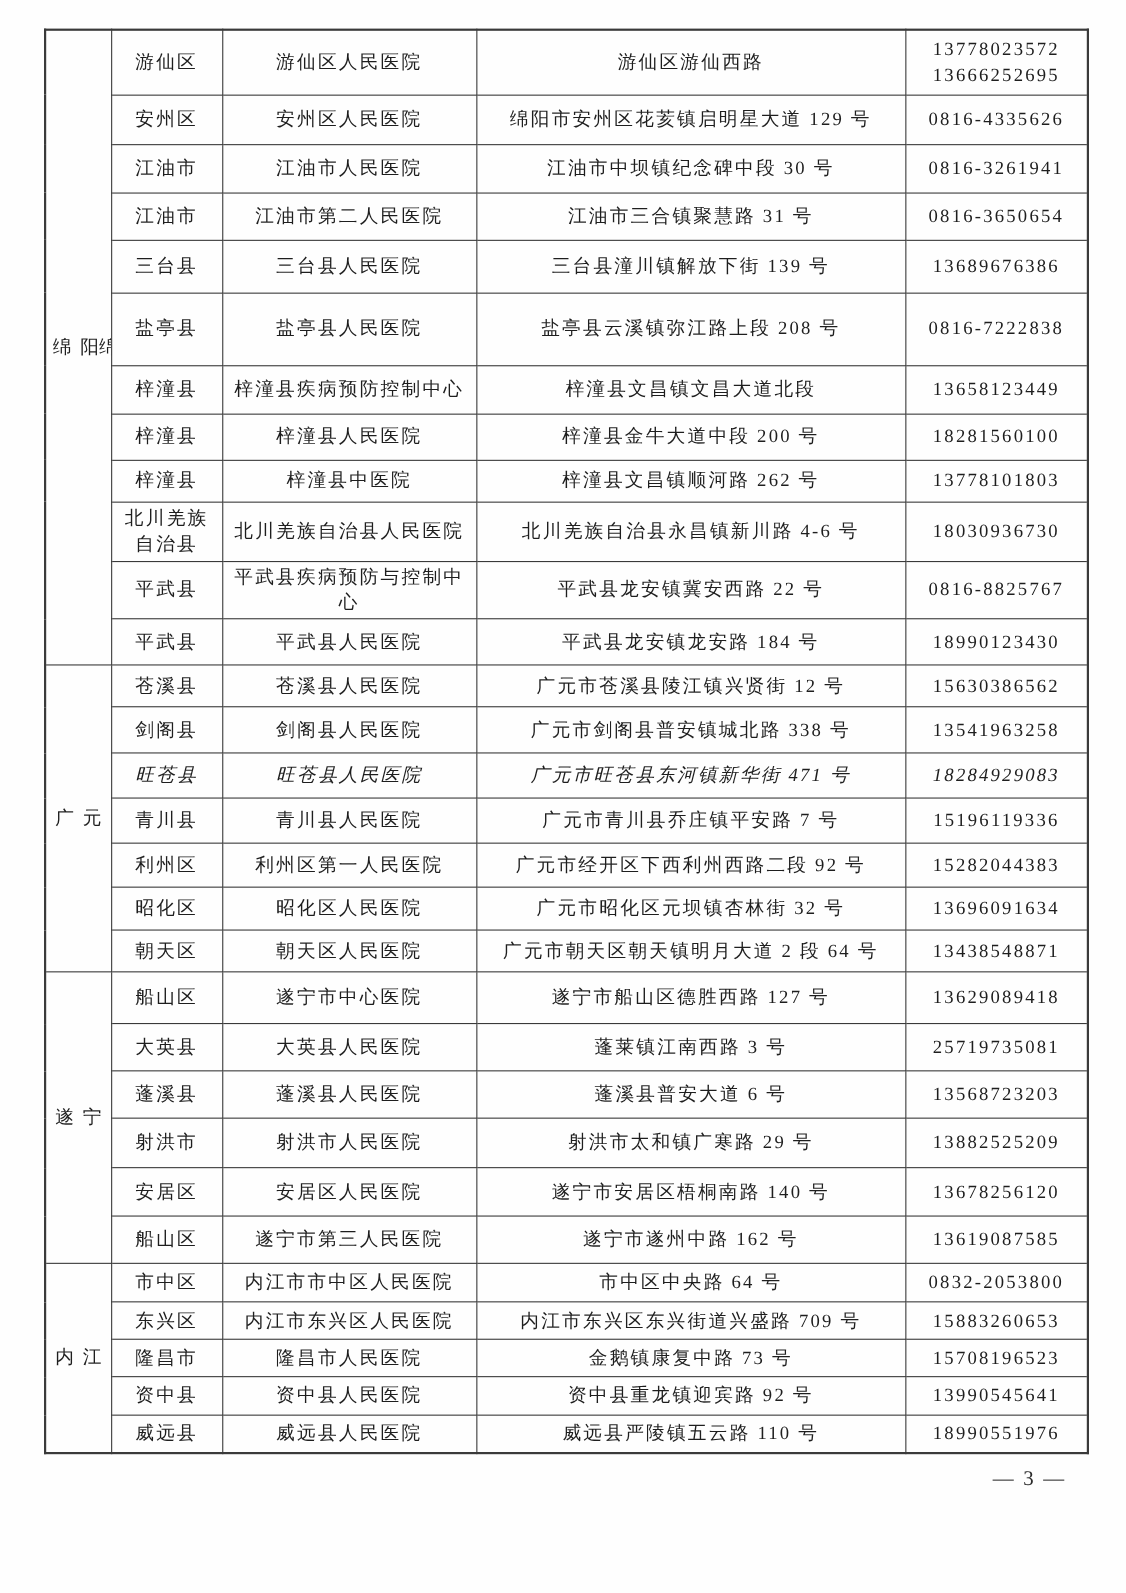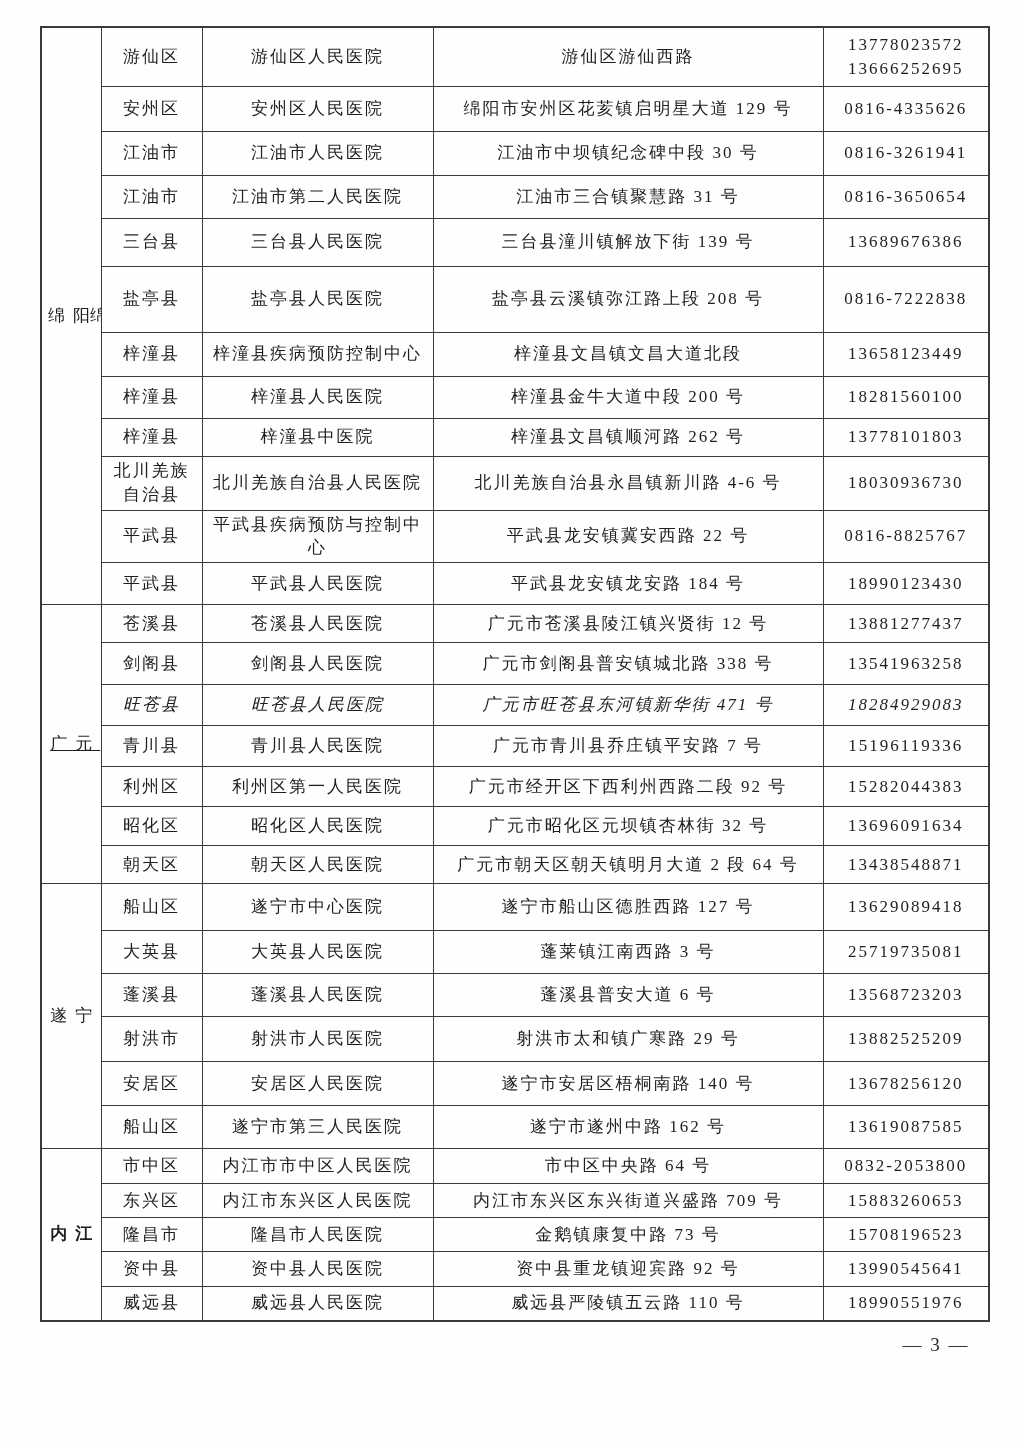--- a/index.html
+++ b/index.html
@@ -138,28 +138,28 @@
           <td class="phone-cell">0816-8825767</td>
         </tr>
         <tr style="height: 42px;">
           <td class="district-cell">平武县</td>
           <td class="hospital-cell">平武县人民医院</td>
           <td class="address-cell">平武县龙安镇龙安路 184 号</td>
           <td class="phone-cell">18990123430</td>
         </tr>
         <tr style="height: 38px;">
           <td class="city-cell" rowspan="7">
-            <div class="city-wrap" style="height: 271px; text-decoration: underline;">
+            <div class="city-wrap" style="height: 271px;">
               <span class="city-label">广元</span>
             </div>
           </td>
           <td class="district-cell">苍溪县</td>
           <td class="hospital-cell">苍溪县人民医院</td>
           <td class="address-cell">广元市苍溪县陵江镇兴贤街 12 号</td>
-          <td class="phone-cell">13881277437</td>
+          <td class="phone-cell">15630386562</td>
         </tr>
         <tr style="height: 42px;">
           <td class="district-cell">剑阁县</td>
           <td class="hospital-cell">剑阁县人民医院</td>
           <td class="address-cell">广元市剑阁县普安镇城北路 338 号</td>
           <td class="phone-cell">13541963258</td>
         </tr>
         <tr style="height: 41px; font-style: italic;">
           <td class="district-cell">旺苍县</td>
           <td class="hospital-cell">旺苍县人民医院</td>
@@ -226,21 +226,21 @@
           <td class="phone-cell">13678256120</td>
         </tr>
         <tr style="height: 43px;">
           <td class="district-cell">船山区</td>
           <td class="hospital-cell">遂宁市第三人民医院</td>
           <td class="address-cell">遂宁市遂州中路 162 号</td>
           <td class="phone-cell">13619087585</td>
         </tr>
         <tr style="height: 35px;">
           <td class="city-cell" rowspan="5">
-            <div class="city-wrap" style="height: 164px; font-weight: bold;">
+            <div class="city-wrap" style="height: 164px;">
               <span class="city-label">内江</span>
             </div>
           </td>
           <td class="district-cell">市中区</td>
           <td class="hospital-cell">内江市市中区人民医院</td>
           <td class="address-cell">市中区中央路 64 号</td>
           <td class="phone-cell">0832-2053800</td>
         </tr>
         <tr style="height: 34px;">
           <td class="district-cell">东兴区</td>

